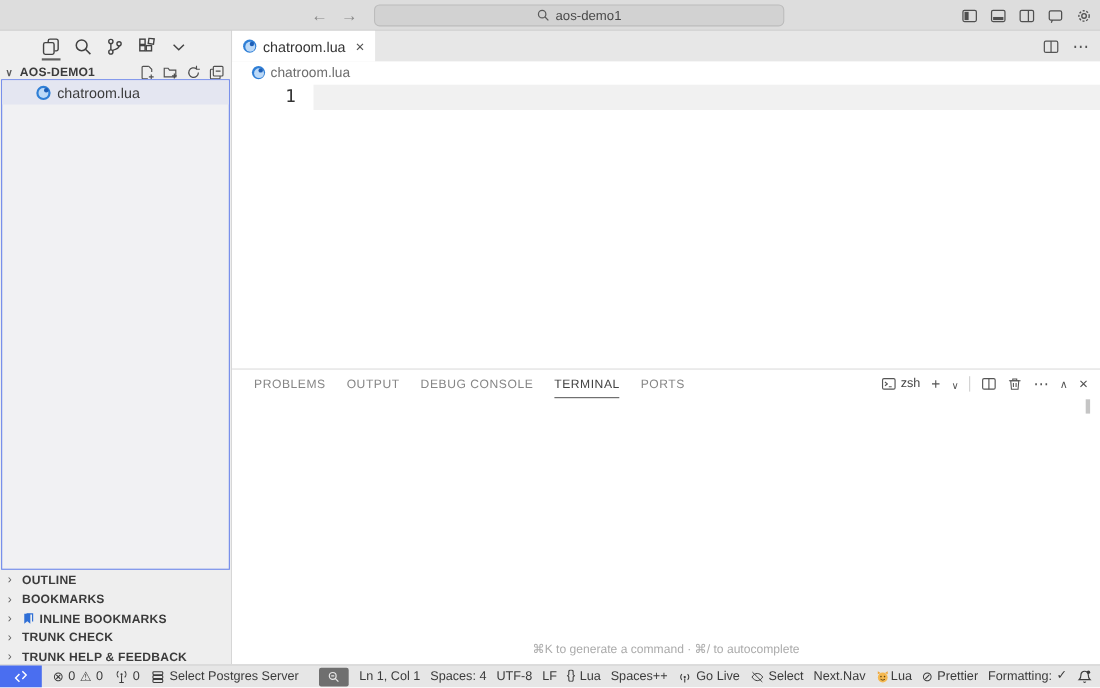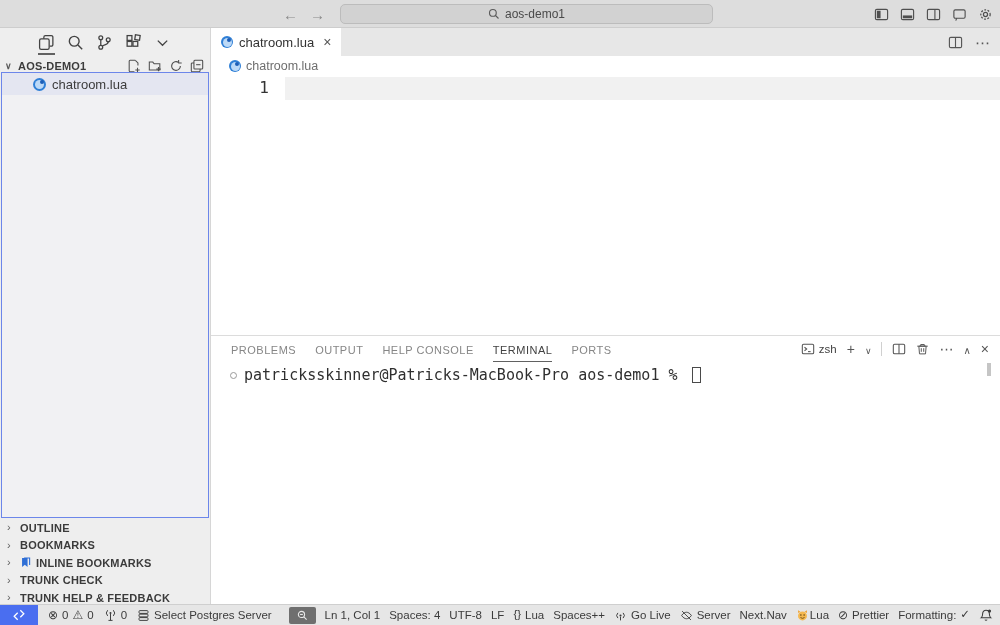--- a/index.html
+++ b/index.html
@@ -254,21 +254,21 @@
 
 <div class="editor">
   <div class="cur-line-band"></div>
   <div class="gutter-num">1</div>
 </div>
 
 <div class="panel">
   <div class="panel-tabs">
     <span class="panel-tab">PROBLEMS</span>
     <span class="panel-tab">OUTPUT</span>
-    <span class="panel-tab">HELP CONSOLE</span>
+    <span class="panel-tab">DEBUG CONSOLE</span>
     <span class="panel-tab active">TERMINAL</span>
     <span class="panel-tab">PORTS</span>
   </div>
   <div class="panel-actions">
     <span class="zsh-chip">
       <span>
         <svg width="14" height="14" viewBox="0 0 16 16" fill="none" stroke="#555" stroke-width="1.2">
             <rect x="1.5" y="2.5" width="13" height="11" rx="1.5"></rect>
             <polyline points="4,6 6.5,8 4,10"></polyline>
             <line x1="8" y1="11" x2="11" y2="11"></line>
@@ -292,26 +292,22 @@
           <path d="M5.8 4.5v-2h4.4v2"></path>
           <line x1="6.5" y1="7" x2="6.5" y2="11.5"></line>
           <line x1="9.5" y1="7" x2="9.5" y2="11.5"></line>
         </svg>
     </span>
     <span class="glyph" style="font-size:14px;">⋯</span>
     <span class="glyph" style="font-size:10px;">∧</span>
     <span class="glyph" style="font-size:14px;">×</span>
   </div>
 
-  <div class="term-line">
-    <span class="term-deco"></span>
-    <span class="term-text">patricksskinner@Patricks-MacBook-Pro aos-demo1 % </span>
-    <span class="term-cursor"></span>
-  </div>
   <div class="term-scrollthumb"></div>
+  <div class="term-hint">⌘K to generate a command · ⌘/ to autocomplete</div>
 </div>
 
 <div class="statusbar">
   <div class="sb-left">
     <span class="remote-chip">
       <svg width="14" height="14" viewBox="0 0 16 16" fill="none" stroke="#ffffff" stroke-width="1.5">
           <path d="M9.5 2.5l4 4-4 4"></path>
           <path d="M6.5 13.5l-4-4 4-4"></path>
         </svg>
     </span>
@@ -371,21 +367,21 @@
       </span>
       <span>Go Live</span>
     </span>
     <span class="sb-item">
       <span>
         <svg width="13" height="13" viewBox="0 0 16 16" fill="none" stroke="#3b3b3b" stroke-width="1.1">
             <path d="M2 8c1.8-2.8 4-4 6-4s4.2 1.2 6 4c-1.8 2.8-4 4-6 4s-4.2-1.2-6-4z"></path>
             <line x1="2.5" y1="2.5" x2="13.5" y2="13.5"></line>
           </svg>
       </span>
-      <span>Server</span>
+      <span>Select</span>
     </span>
     <span class="sb-item">Next.Nav</span>
     <span class="sb-item" style="gap:1px;">
       <span>
         <svg width="13" height="13" viewBox="0 0 16 16">
             <path d="M2.5 5 L2.5 1.5 L5.5 3.5 Z" fill="#f0a63a"></path>
             <path d="M13.5 5 L13.5 1.5 L10.5 3.5 Z" fill="#f0a63a"></path>
             <circle cx="8" cy="8.5" r="5.5" fill="#f5b84f"></circle>
             <circle cx="6" cy="7.5" r="0.9" fill="#5a4010"></circle>
             <circle cx="10" cy="7.5" r="0.9" fill="#5a4010"></circle>

